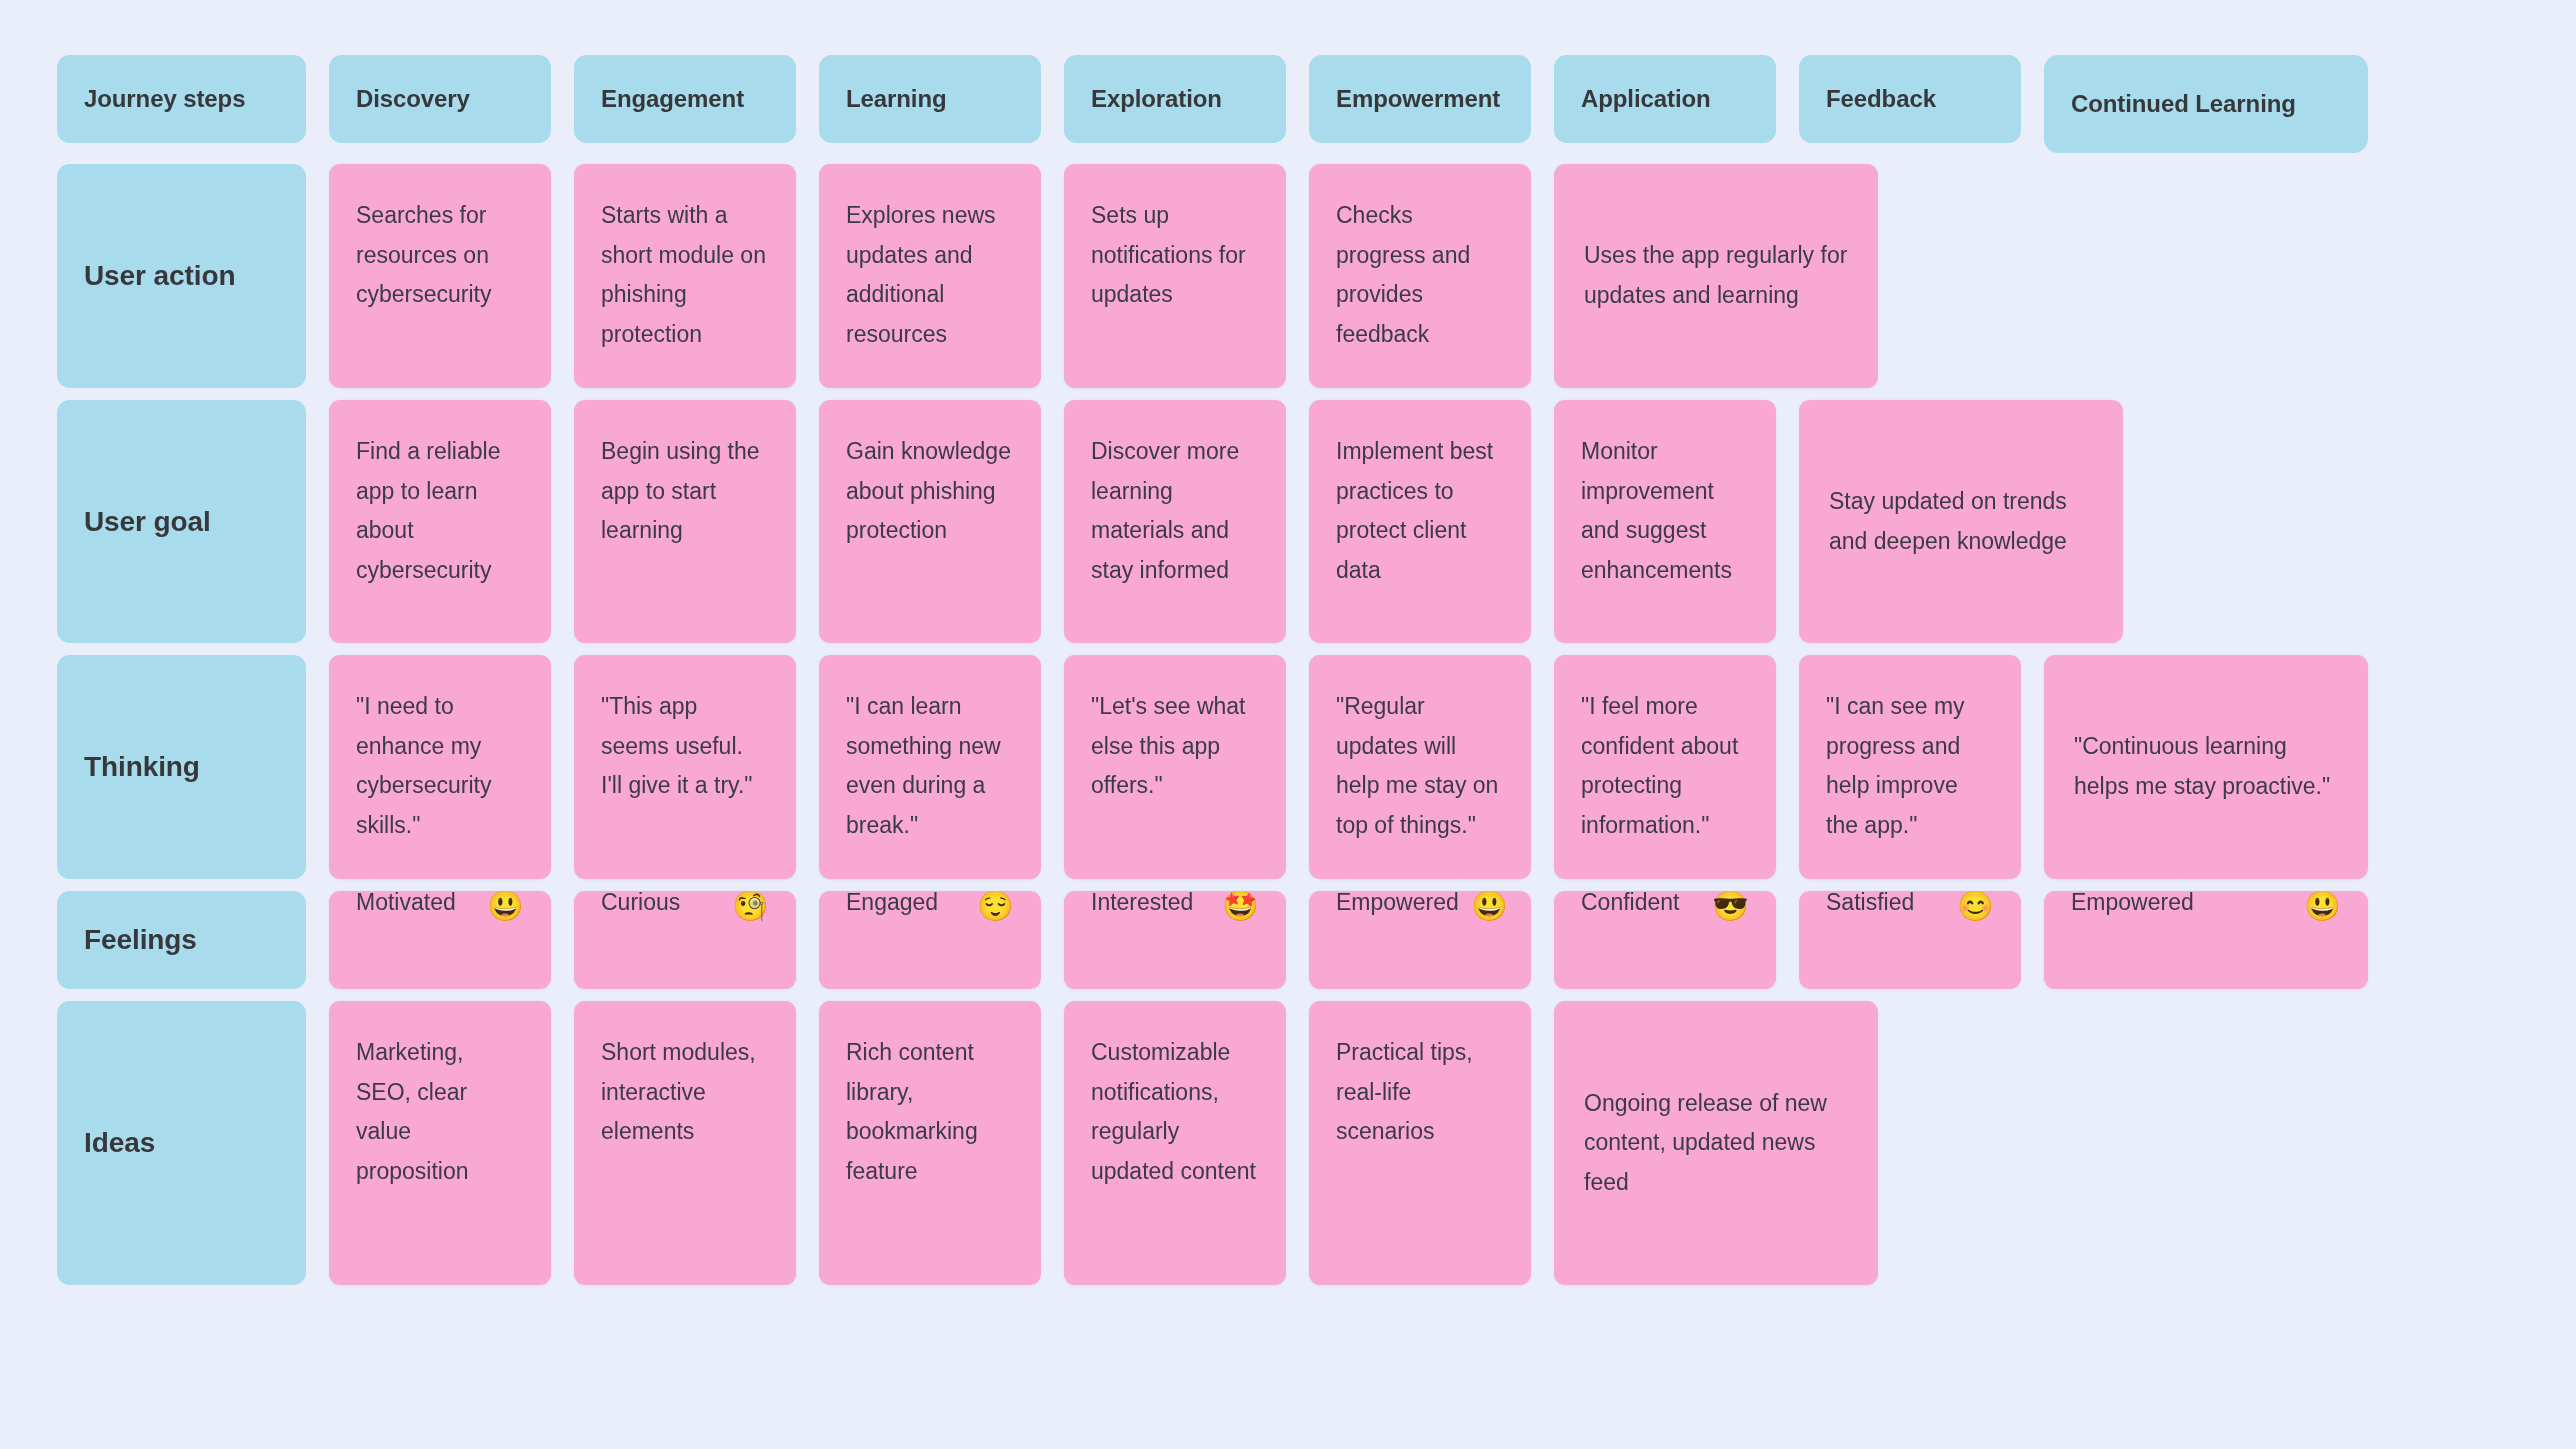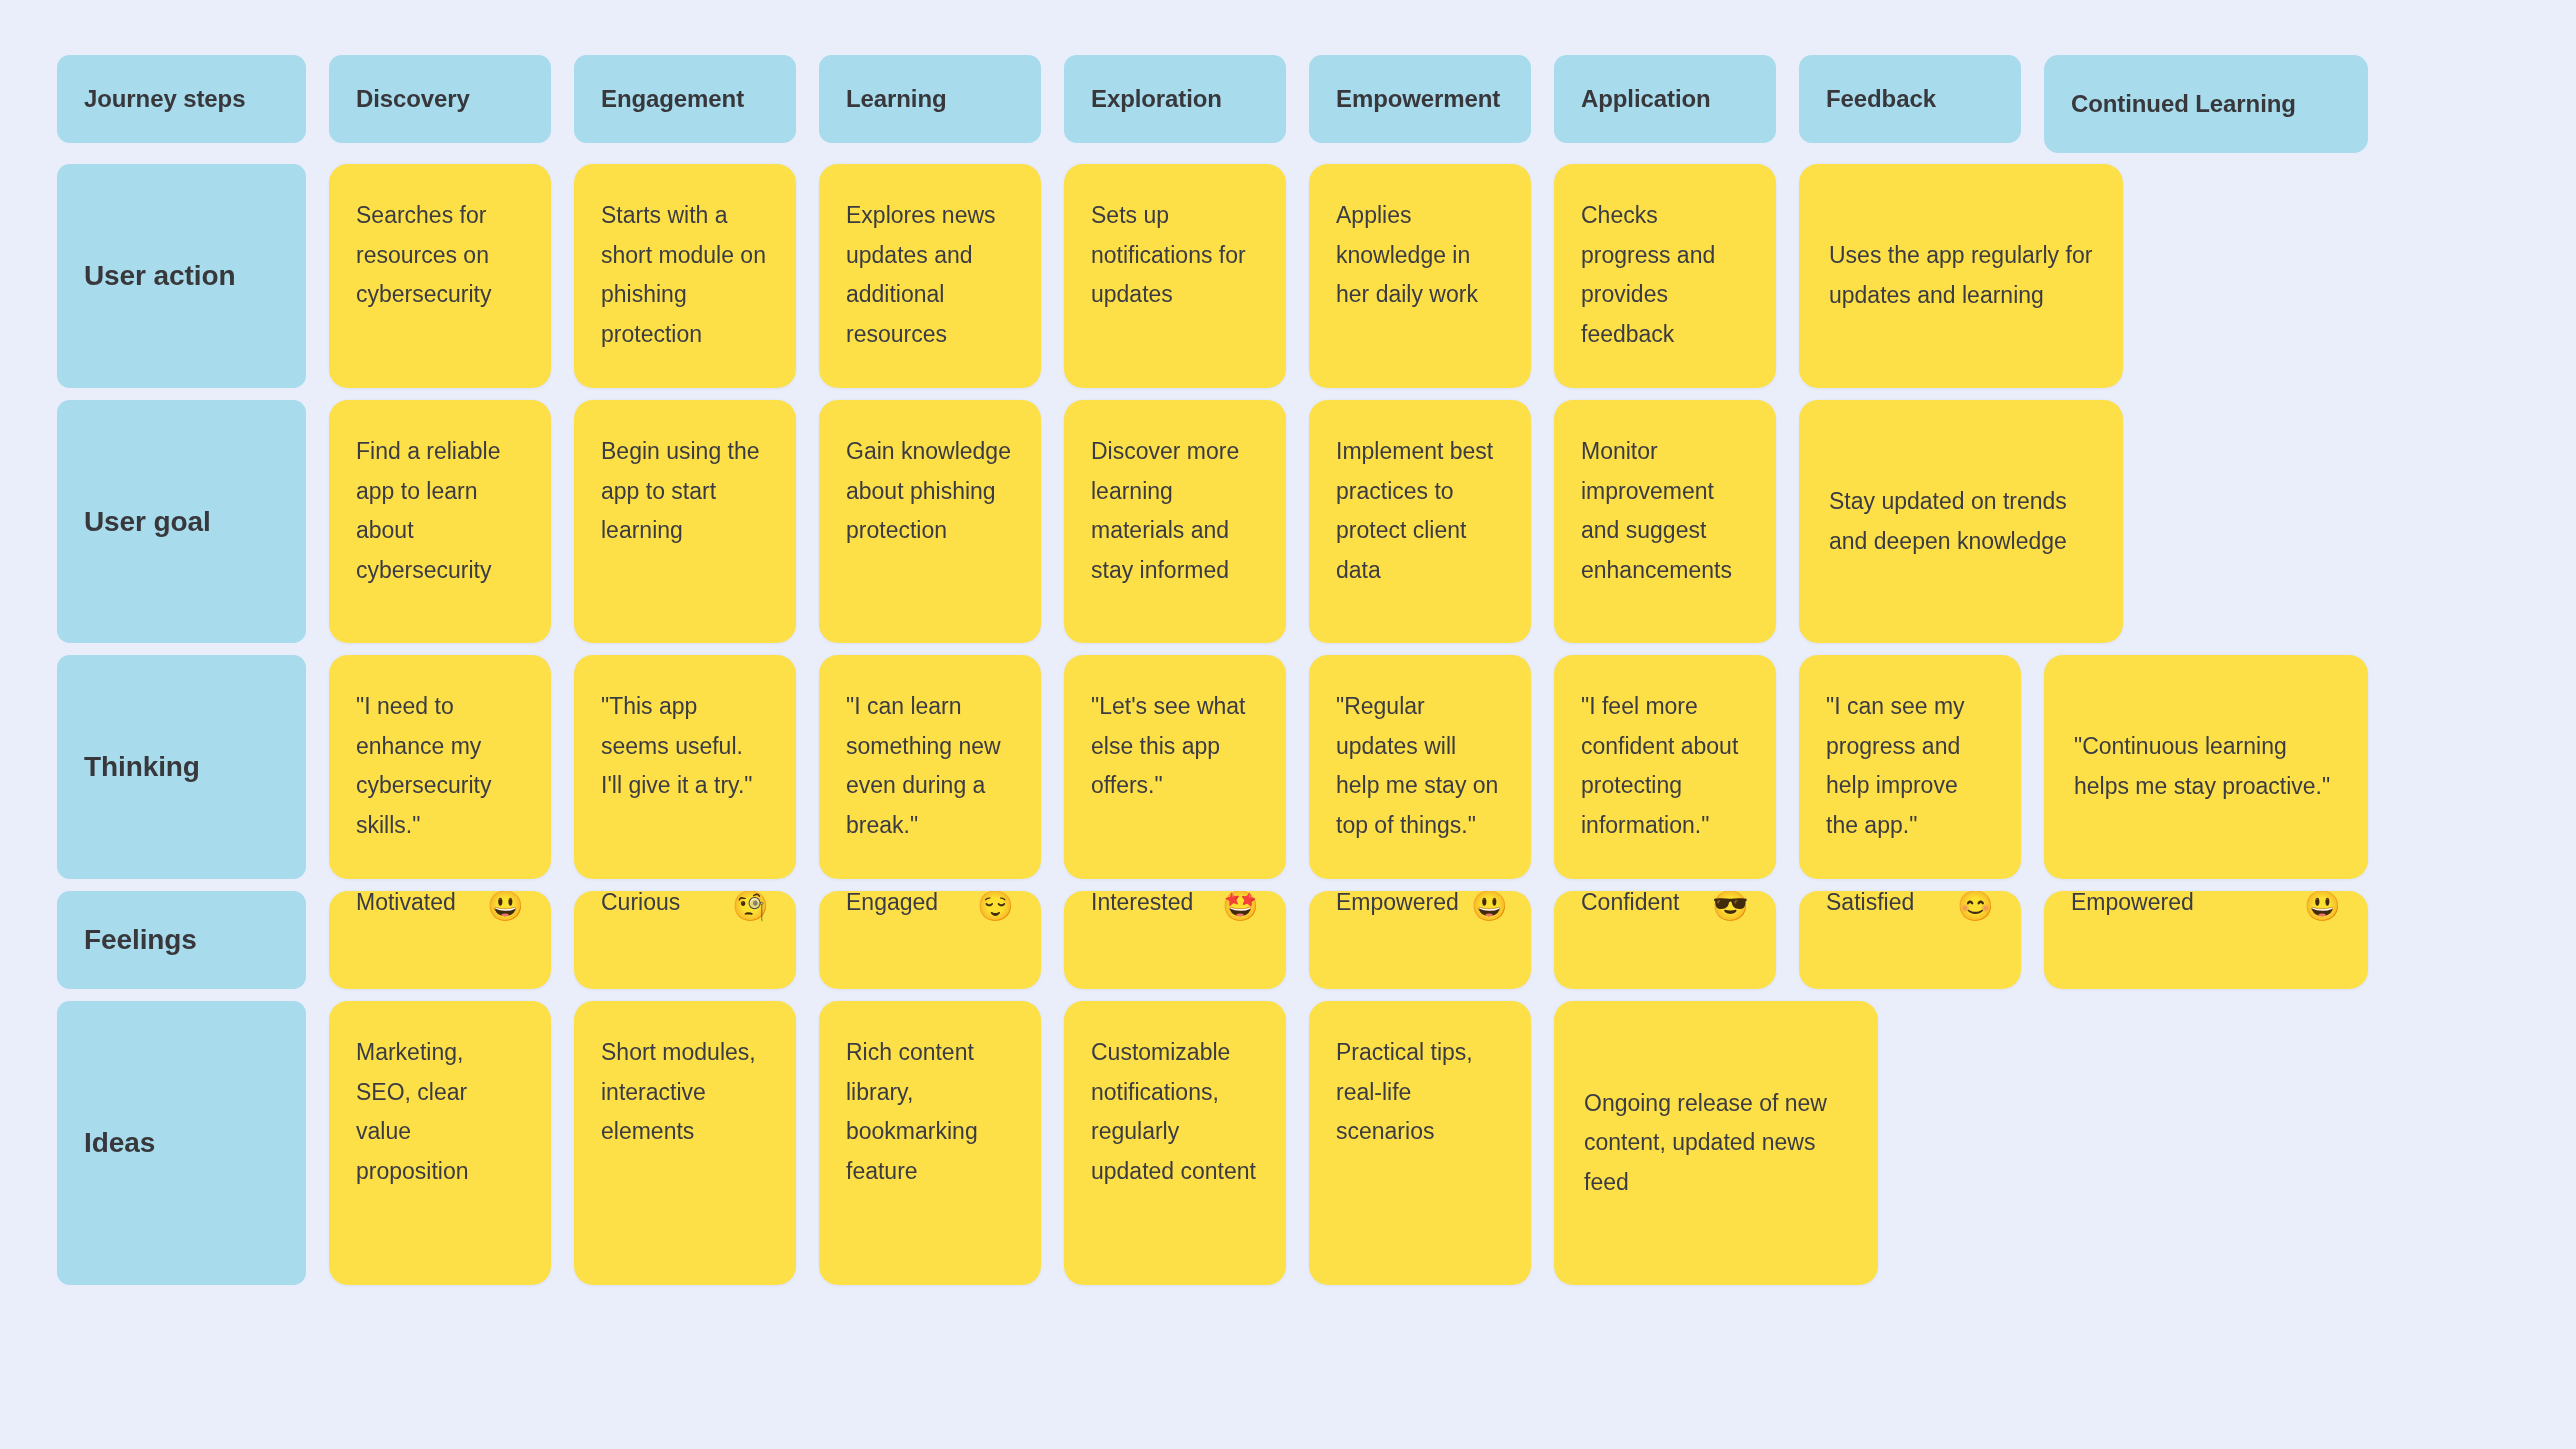--- a/index.html
+++ b/index.html
@@ -60,22 +60,22 @@
     align-items: center;
     padding: 0 27px;
     font-size: 28px;
     font-weight: bold;
     color: #38383c;
     letter-spacing: -0.1px;
   }
 
   
   .card {
-    background: #fde047;
-    border-radius: 19px;
+    background: #f9a8d4;
+    border-radius: 11px;
     padding: 32px 27px;
     font-size: 23px;
     line-height: 1.72;
     color: #3b3b43;
     box-shadow: 0 0.9px 2.7px rgba(60,70,120,0.07);
     overflow: hidden;
   }
   .card.col-wide {
     display: flex;
     align-items: center;
@@ -150,23 +150,20 @@
     <div class="card col-std">
       <span>Starts with a short module on phishing protection</span>
     </div>
     <div class="card col-std">
       <span>Explores news updates and additional resources</span>
     </div>
     <div class="card col-std">
       <span>Sets up notifications for updates</span>
     </div>
     <div class="card col-std">
-      <span>Applies knowledge in her daily work</span>
-    </div>
-    <div class="card col-std">
       <span>Checks progress and provides feedback</span>
     </div>
     <div class="card col-wide">
       <span>Uses the app regularly for updates and learning</span>
     </div>
   </div>
 
   <div class="row row-goal">
     <div class="lcell col-label">
       <span>User goal</span>

